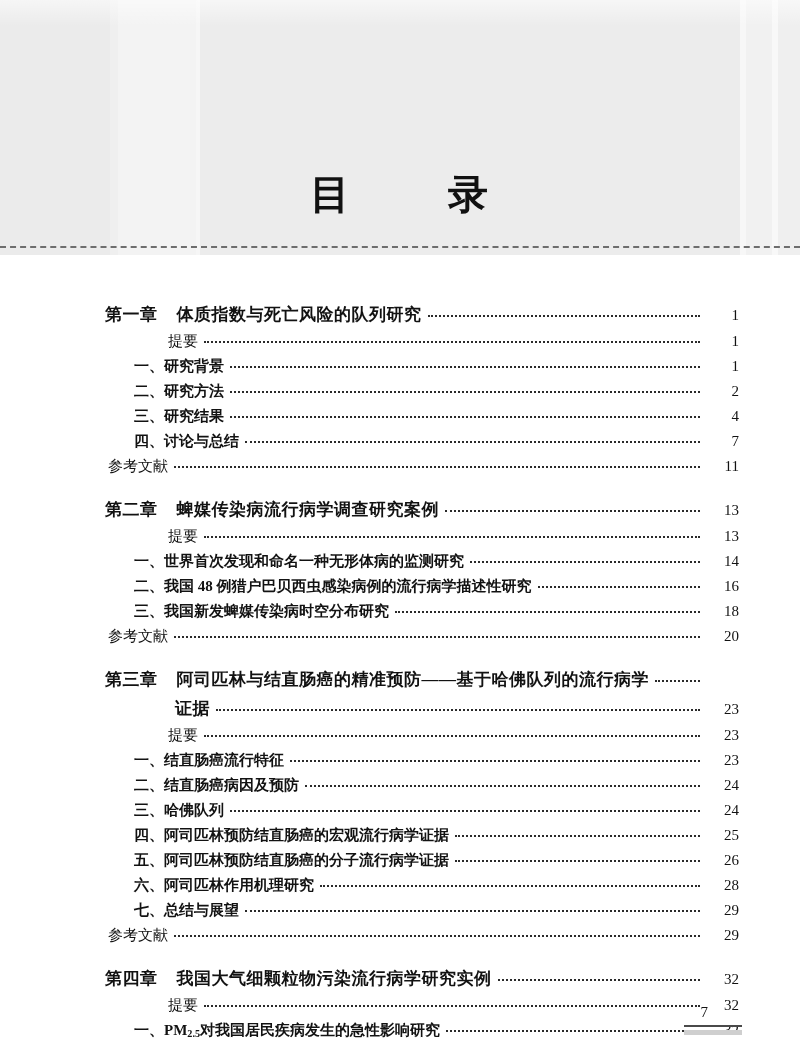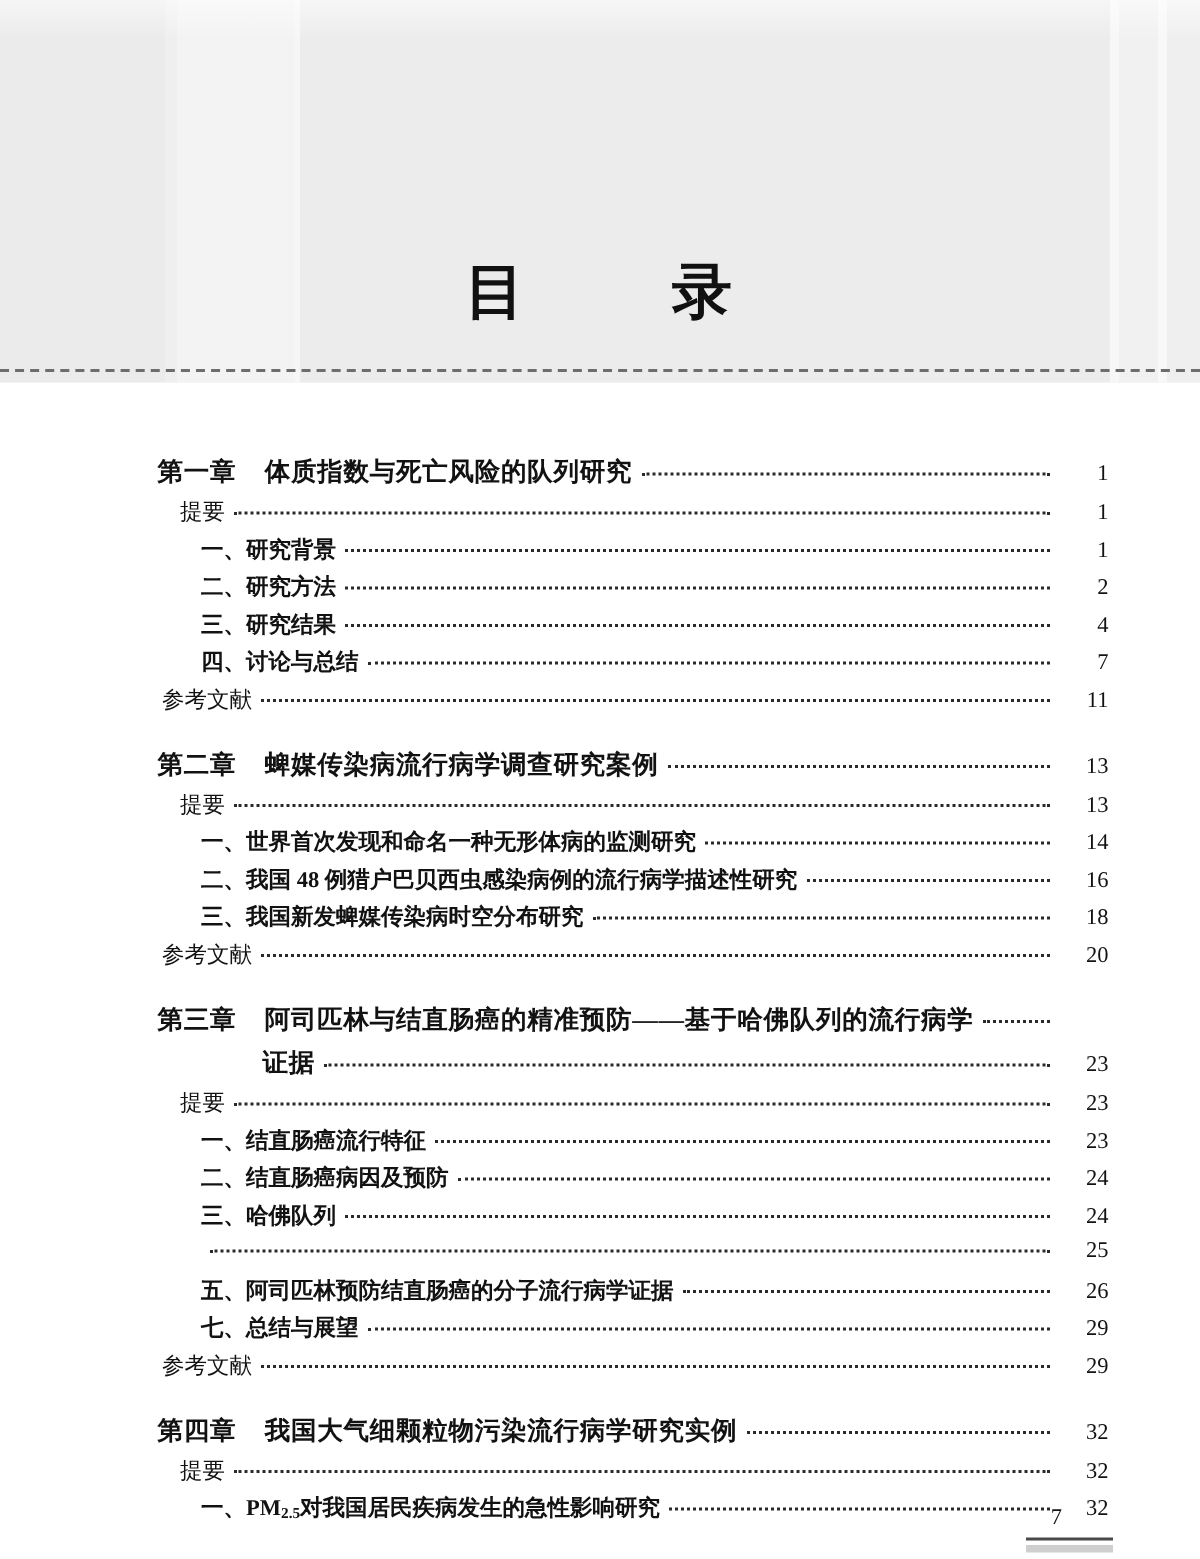--- a/index.html
+++ b/index.html
@@ -127,20 +127,21 @@
   }
   .row-chapter-cont .toc-label {
     font-size: 17px;
     font-weight: bold;
     letter-spacing: 0.5px;
   }
 
   .row-abstract {
     padding-left: 120px;
     padding-right: 61px;
+    margin-left: 48px;
   }
   .row-abstract .toc-label {
     font-size: 15px;
   }
 
   .row-item {
     padding-left: 134px;
     padding-right: 61px;
   }
   .row-item .toc-label {
@@ -307,27 +308,33 @@
         <span class="toc-label">二、结直肠癌病因及预防</span>
         <span class="leader"></span>
         <span class="pageno">24</span>
       </div>
       <div class="toc-row row-item">
         <span class="toc-label">三、哈佛队列</span>
         <span class="leader"></span>
         <span class="pageno">24</span>
       </div>
       <div class="toc-row row-item">
+        <span class="toc-label">四、阿司匹林预防结直肠癌的宏观流行病学证据</span>
         <span class="leader"></span>
         <span class="pageno">25</span>
       </div>
       <div class="toc-row row-item">
         <span class="toc-label">五、阿司匹林预防结直肠癌的分子流行病学证据</span>
         <span class="leader"></span>
         <span class="pageno">26</span>
+      </div>
+      <div class="toc-row row-item">
+        <span class="toc-label">六、阿司匹林作用机理研究</span>
+        <span class="leader"></span>
+        <span class="pageno">28</span>
       </div>
       <div class="toc-row row-item">
         <span class="toc-label">七、总结与展望</span>
         <span class="leader"></span>
         <span class="pageno">29</span>
       </div>
       <div class="toc-row row-refs">
         <span class="toc-label">参考文献</span>
         <span class="leader"></span>
         <span class="pageno">29</span>

